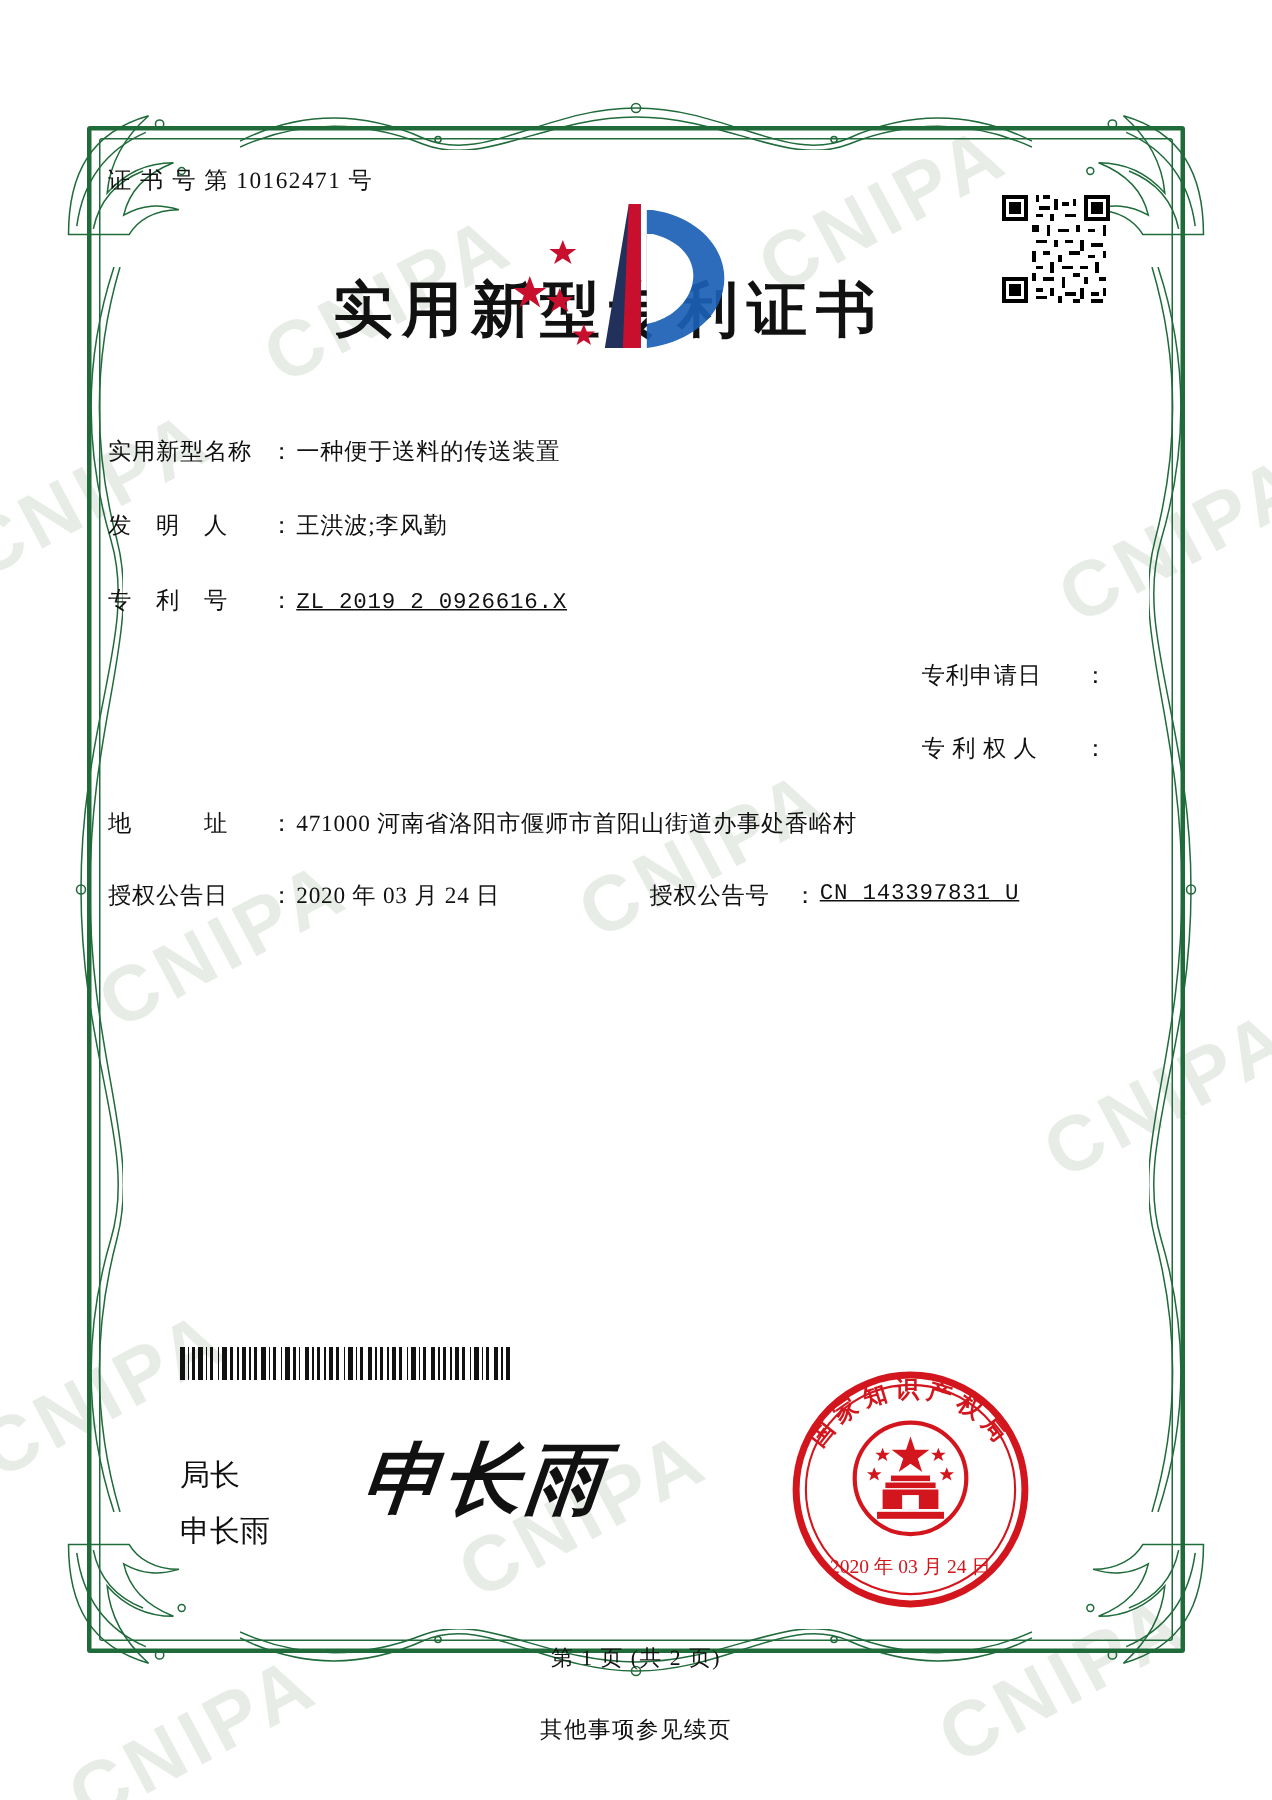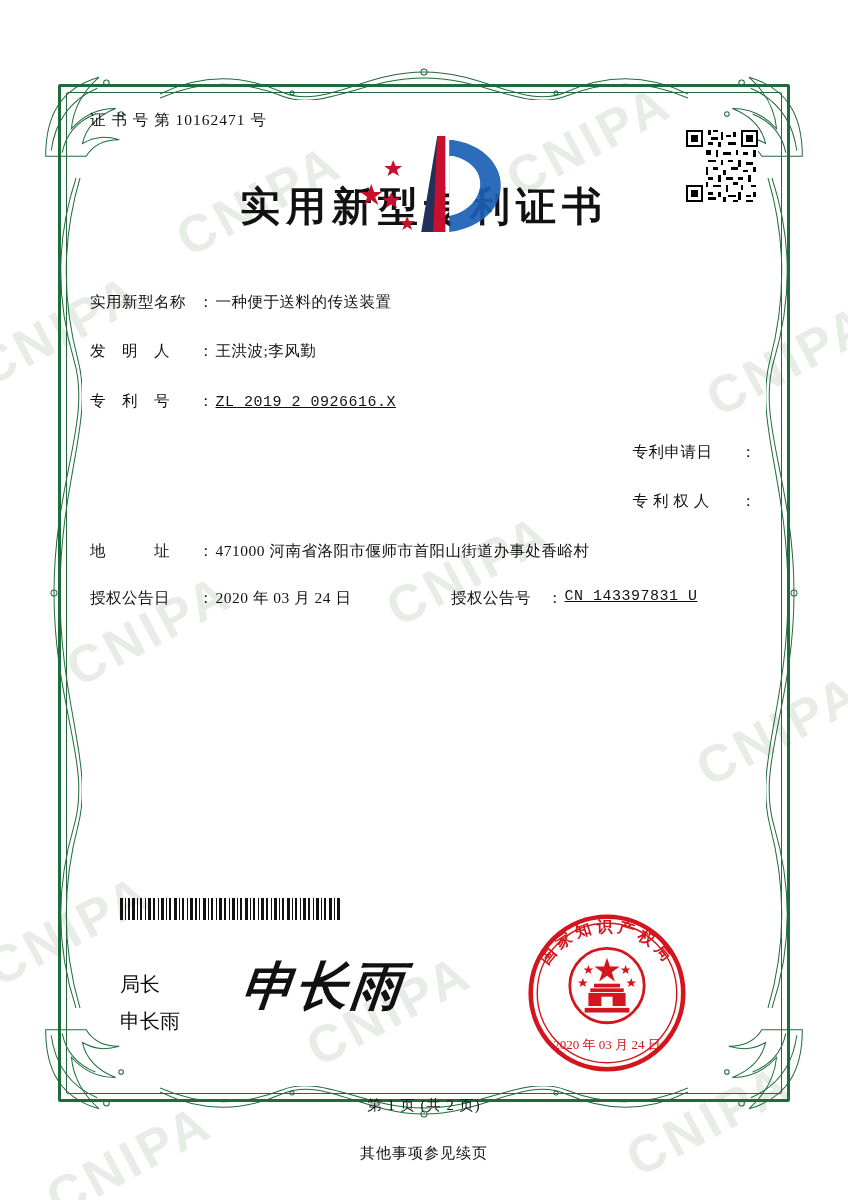--- a/index.html
+++ b/index.html
@@ -79,21 +79,21 @@
   }
   .edge-top { left: 120px; right: 120px; top: 8px; }
   .edge-bottom { left: 120px; right: 120px; bottom: 8px; transform: scaleY(-1); }
   .edge-left { top: 120px; bottom: 120px; left: 8px; width: 34px; height: auto; }
   .edge-right { top: 120px; bottom: 120px; right: 8px; width: 34px; height: auto; transform: scaleX(-1); }
   .edge-orn svg { display:block; width:100%; height:100%; }
 
   
   .content {
     position: absolute;
-    left: 90px;
+    left: 72px;
     top: 110px;
     width: 668px;
     z-index: 3;
   }
 
   .cert-no {
     font-size: 15.5px;
     color: #111;
     letter-spacing: 1px;
     margin-bottom: 4px;

